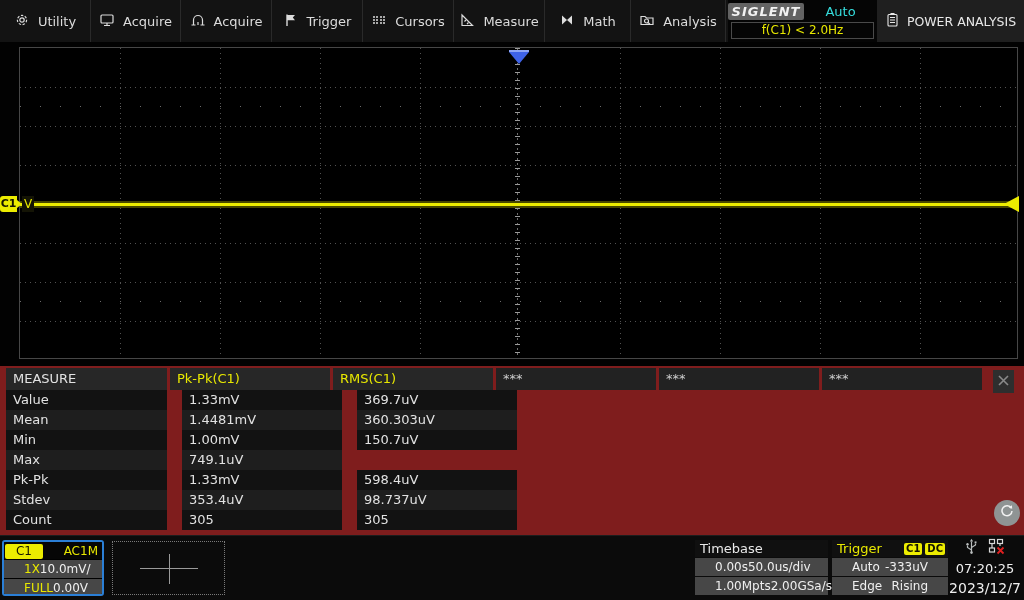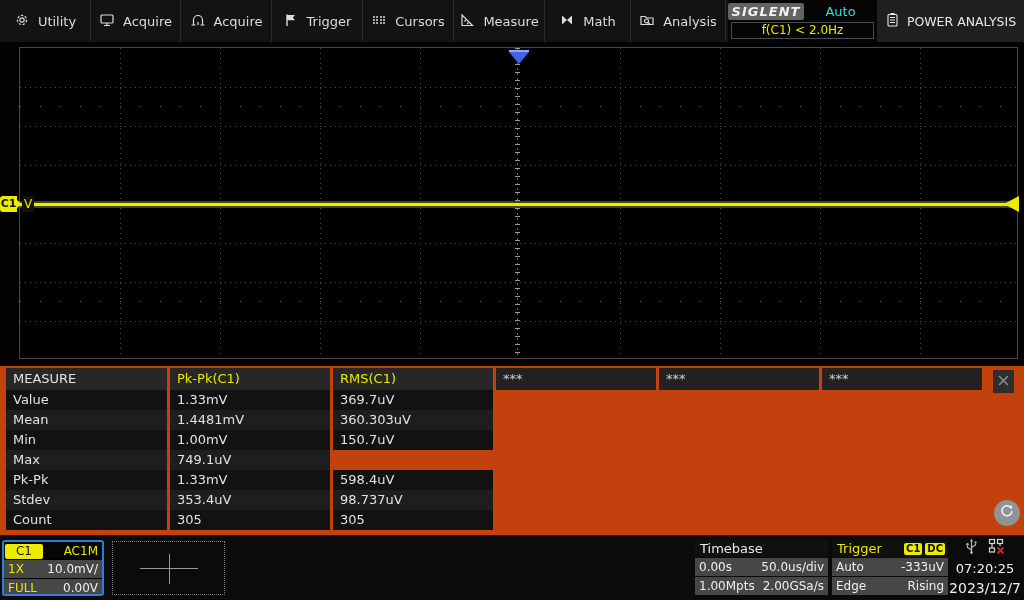--- a/index.html
+++ b/index.html
@@ -1,18 +1,18 @@
 <!DOCTYPE html>
 <html><head>
 <meta charset="utf-8">
 <style>
   * { margin:0; padding:0; box-sizing:border-box; }
   html,body { width:1024px; height:600px; background:#000; overflow:hidden;
               font-family:"DejaVu Sans", sans-serif; }
-  .stage { position:relative; width:1024px; height:600px; background:#c2410c; }
+  .stage { position:relative; width:1024px; height:600px; background:#7f1d1d; }
 
   
   .topbar { position:absolute; left:0; top:0; width:1024px; height:42px; background:#131313; }
   .menu { position:absolute; left:0; top:0; height:42px; display:flex; }
   .menu-item { height:42px; display:flex; align-items:center; justify-content:center; gap:8px;
                border-right:1px solid #2a2a2a; color:#dcdcdc; font-size:13px; cursor:default; }
   .menu-item svg { flex:0 0 auto; }
   .brand { position:absolute; left:728px; top:0; width:149px; height:42px; background:#050505; }
   .logo-row { display:flex; margin-top:3px; height:17px; }
   .logo-box { width:76px; height:17px; background:#636363; border-radius:2px; color:#f2f2f2;
@@ -63,41 +63,41 @@
   
   .measure { position:absolute; left:0; top:368px; width:1024px; height:162px; font-size:13px; color:#e2e2e2; }
   .m-header { position:absolute; left:6px; top:0; display:flex; }
   .m-hcell { height:22px; line-height:22px; padding-left:7px; background:#272727; }
   .m-hcell.col { margin-left:3px; width:160px; color:#e8e800; }
   .m-hcell.star { color:#cfcfcf; background:#222; }
   .m-hcell.lab { width:161px; }
   .m-row { position:absolute; left:6px; display:flex; }
   .m-cell { height:20px; line-height:20px; padding-left:7px; }
   .m-cell.lab { width:161px; }
-  .m-cell.val { margin-left:3px; width:160px; }
+  .m-cell.val { margin-left:15px; width:160px; }
   .row-dark .m-cell { background:#121212; }
   .row-lite .m-cell { background:#1e1e1e; }
   .m-close { position:absolute; left:993px; top:2px; width:21px; height:23px; background:#2e2e2e;
              display:flex; align-items:center; justify-content:center; }
 
   
   .widget { position:absolute; left:994px; top:500px; width:26px; height:26px; border-radius:50%;
             background:#8f9494; display:flex; align-items:center; justify-content:center; }
 
   
   .bottombar { position:absolute; left:0; top:535px; width:1024px; height:65px; background:#0b0b0b;
                border-top:1px solid #1d1d1d; color:#efefef; }
   .chbox { position:absolute; left:2px; top:4px; width:102px; height:56px;
            border:2px solid #2b7fd6; border-radius:3px; background:#000; overflow:hidden; }
   .ch-head { height:17px; display:flex; align-items:center; background:#060606; }
   .ch-badge { width:38px; height:15px; margin:1px 0 0 1px; background:#ecec00; color:#141400;
               text-align:center; line-height:15px; font-size:12px; border-radius:2px; }
   .ch-coup { flex:1; text-align:right; padding-right:4px; color:#e8e800; font-size:12px; }
   .g-row { height:18px; margin-top:1px; background:#474747; display:flex;
-           justify-content:space-between; padding:0 4px; font-size:12px; line-height:18px; }
+           justify-content:space-between; padding:0 20px; font-size:12px; line-height:18px; }
   .ylab { color:#e8e800; }
   .addbox { position:absolute; left:112px; top:5px; width:113px; height:54px; border:1px dotted #7a7a7a; }
   .addbox::before { content:""; position:absolute; left:27px; top:26px; width:58px; height:1px; background:#9a9a9a; }
   .addbox::after  { content:""; position:absolute; left:56px; top:12px; width:1px; height:30px; background:#9a9a9a; }
   .tbbox { position:absolute; left:695px; top:4px; width:133px; height:57px; }
   .tb-head { height:17px; line-height:17px; font-size:13px; padding-left:5px; background:#101010; color:#e8e8e8; }
   .trbox { position:absolute; left:832px; top:4px; width:116px; height:57px; }
   .tr-head { height:17px; display:flex; align-items:center; padding:0 3px 0 5px; background:#101010; }
   .tr-title { color:#e8e800; font-size:13px; }
   .mini { background:#ecec00; color:#141400; font-size:10px; height:12px; line-height:12px;

